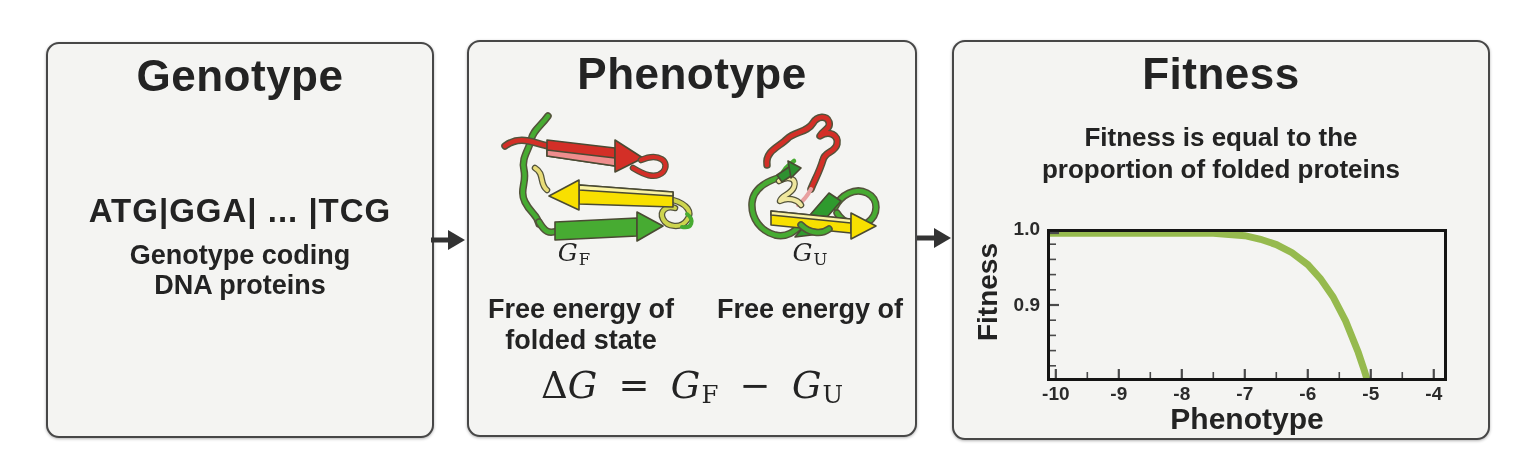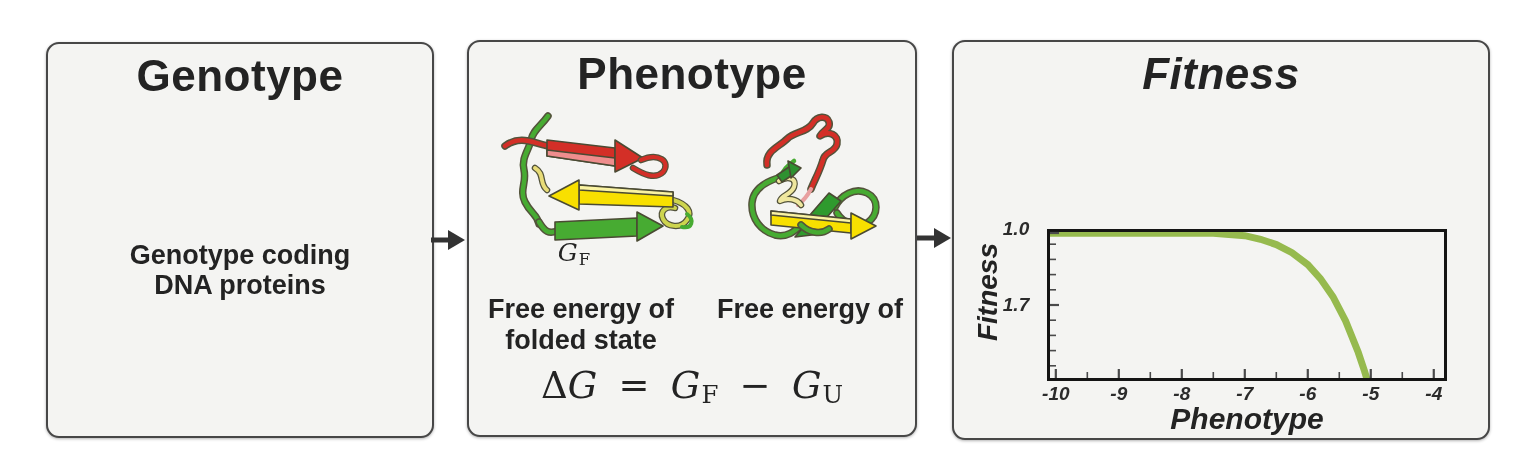--- a/index.html
+++ b/index.html
@@ -4,21 +4,21 @@
 <style>
   html,body { margin:0; padding:0; background:#ffffff; }
   body { width:1515px; height:466px; position:relative; overflow:hidden;
          font-family:"Liberation Sans", sans-serif; color:#232323; }
   .canvas { position:absolute; left:0; top:0; width:1515px; height:340px; }
 
   .panel { position:absolute; background:#f4f4f2; border:2px solid #474747;
            border-radius:13px; box-shadow:0 1px 3px rgba(0,0,0,.3); box-sizing:border-box; }
   #panel-genotype  { left:46px;  top:42px; width:388px; height:396px; }
   #panel-phenotype { left:467px; top:40px; width:450px; height:397px; }
-  #panel-fitness   { left:952px; top:40px; width:538px; height:400px;font-style:italic; }
+  #panel-fitness   { left:952px; top:40px; width:538px; height:400px; }
 
   .panel-title { position:absolute; left:0; right:0; top:7px; text-align:center;
                  font-size:44px; font-weight:bold; letter-spacing:.5px; }
 
   
   .seq { position:absolute; left:0; right:0; top:148px; text-align:center;
          font-size:33px; font-weight:bold; letter-spacing:1px; }
   .geno-caption { position:absolute; left:0; right:0; top:196px; text-align:center;
                   font-size:27px; font-weight:bold; line-height:30px; }
 
@@ -55,29 +55,30 @@
   
   .fit-subtitle { position:absolute; left:0; right:0; top:79px; text-align:center;
                   font-size:26px; font-weight:bold; line-height:32px; }
   #plot-svg { position:absolute; left:93px; top:187px; }
   .ylab { position:absolute; left:-37px; top:235px; width:140px; height:30px; text-align:center;
           font-size:28px; font-weight:bold; transform:rotate(-90deg); }
   .xlab { position:absolute; left:143px; top:360px; width:300px; text-align:center;
           font-size:30px; font-weight:bold; }
   .tick-label { position:absolute; font-size:19px; font-weight:bold; color:#2b2b2b; }
   .xtick-label { width:50px; text-align:center; top:341px; }
-  .ytick-label { width:48px; text-align:center; left:38px; }
+  .ytick-label { width:48px; text-align:right; left:38px; }
 </style>
 </head>
 <body>
 
 <div class="canvas">
 
   <section class="panel" id="panel-genotype">
     <div class="panel-title">Genotype</div>
+    <div class="seq">ATG|GGA| ... |TCG</div>
     <div class="geno-caption">
       <div>Genotype coding</div>
       <div>DNA proteins</div>
     </div>
   </section>
 
   <div class="flow-arrow" id="flow-arrow-1">
     <svg width="36" height="24" viewBox="0 0 36 24">
       <line x1="1" y1="12" x2="22" y2="12" stroke="#333333" stroke-width="5"></line>
       <polygon points="18,2 35,12 18,22" fill="#333333"></polygon>
@@ -144,20 +145,23 @@
       <polygon class="poly" fill="#f8e000" points="34,98 114,106 114,120 34,112"></polygon>
       <polygon class="poly" fill="#faf3a2" points="34,98 114,106 114,110 34,102"></polygon>
       <polygon class="poly" fill="#f8e000" points="114,100 139,113 114,126"></polygon>
 
       <path class="rib-o" stroke-width="7.5" d="M64,112 C72,120 84,122 92,116"></path>
       <path class="rib" stroke="#47ab32" stroke-width="4.5" d="M64,112 C72,120 84,122 92,116"></path>
     </svg>
 
     <div class="g-label" id="g-label-folded">
       <span class="mi">G</span><sub class="msub">F</sub>
+    </div>
+    <div class="g-label" id="g-label-unfolded">
+      <span class="mi">G</span><sub class="msub">U</sub>
     </div>
 
     <div class="pheno-caption" id="caption-folded">
       <div>Free energy of</div>
       <div>folded state</div>
     </div>
     <div class="pheno-caption" id="caption-unfolded">
       <div>Free energy of</div>
     </div>
 
@@ -172,20 +176,24 @@
 
   <div class="flow-arrow" id="flow-arrow-2">
     <svg width="36" height="24" viewBox="0 0 36 24">
       <line x1="1" y1="12" x2="22" y2="12" stroke="#333333" stroke-width="5"></line>
       <polygon points="18,2 35,12 18,22" fill="#333333"></polygon>
     </svg>
   </div>
 
   <section class="panel" id="panel-fitness">
     <div class="panel-title">Fitness</div>
+    <div class="fit-subtitle">
+      <div>Fitness is equal to the</div>
+      <div>proportion of folded proteins</div>
+    </div>
 
     <div class="ylab">Fitness</div>
     <svg id="plot-svg" width="400" height="152" viewBox="0 0 400 152">
         <defs>
           <clipPath id="plot-clip">
             <rect x="0" y="0" width="400" height="152"></rect>
           </clipPath>
         </defs>
         <polyline points="0.0,4.2 8.8,4.2 40.3,4.2 71.8,4.2 103.3,4.2 134.8,4.2 166.3,4.2 197.8,6.7 213.5,10.3 229.3,15.6 245.0,23.7 260.8,35.7 273.4,49.6 286.0,67.7 298.6,92.0 311.2,123.3 317.5,142.0 323.8,162.8 330.1,185.7" fill="none" stroke="#96ba4e" stroke-width="7" clip-path="url(#plot-clip)"></polyline>
         <rect x="1.5" y="1.5" width="397" height="149" fill="none" stroke="#141414" stroke-width="3"></rect>
@@ -208,21 +216,21 @@
         <line x1="386.7716535433071" y1="149" x2="386.7716535433071" y2="140" stroke="#4a4a4a" stroke-width="2.2"></line>
         <line x1="40.314960629921295" y1="149" x2="40.314960629921295" y2="143" stroke="#4a4a4a" stroke-width="1.6"></line>
         <line x1="103.30708661417324" y1="149" x2="103.30708661417324" y2="143" stroke="#4a4a4a" stroke-width="1.6"></line>
         <line x1="166.2992125984252" y1="149" x2="166.2992125984252" y2="143" stroke="#4a4a4a" stroke-width="1.6"></line>
         <line x1="229.29133858267718" y1="149" x2="229.29133858267718" y2="143" stroke="#4a4a4a" stroke-width="1.6"></line>
         <line x1="292.2834645669291" y1="149" x2="292.2834645669291" y2="143" stroke="#4a4a4a" stroke-width="1.6"></line>
         <line x1="355.2755905511811" y1="149" x2="355.2755905511811" y2="143" stroke="#4a4a4a" stroke-width="1.6"></line>
       </svg>
     <div id="y-tick-labels">
         <div class="tick-label ytick-label" style="top: 176px;">1.0</div>
-        <div class="tick-label ytick-label" style="top: 252px;">1.7</div>
+        <div class="tick-label ytick-label" style="top: 252px;">0.9</div>
       </div>
     <div id="x-tick-labels">
         <div class="tick-label xtick-label" style="left: 76.8189px;">-10</div>
         <div class="tick-label xtick-label" style="left: 139.811px;">-9</div>
         <div class="tick-label xtick-label" style="left: 202.803px;">-8</div>
         <div class="tick-label xtick-label" style="left: 265.795px;">-7</div>
         <div class="tick-label xtick-label" style="left: 328.787px;">-6</div>
         <div class="tick-label xtick-label" style="left: 391.78px;">-5</div>
         <div class="tick-label xtick-label" style="left: 454.772px;">-4</div>
       </div>

